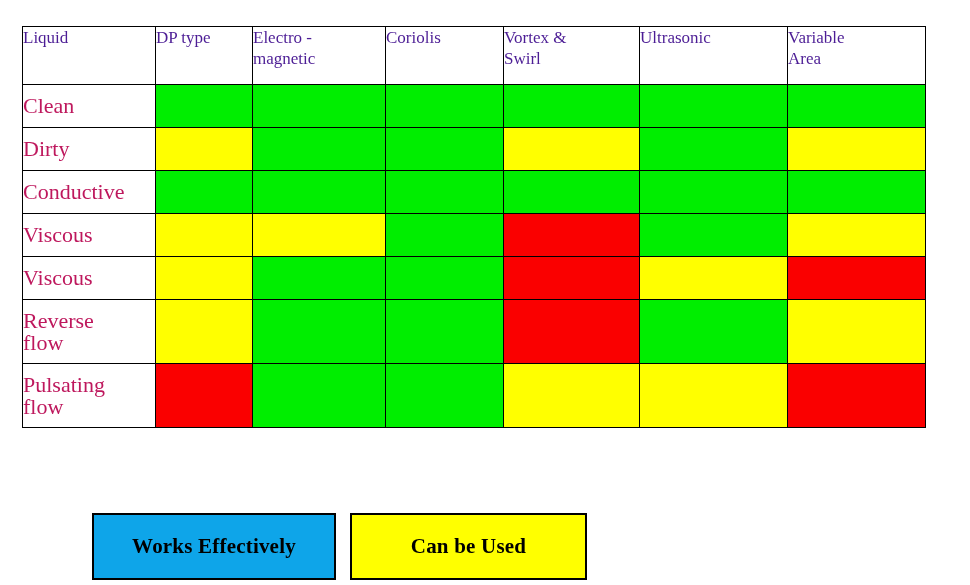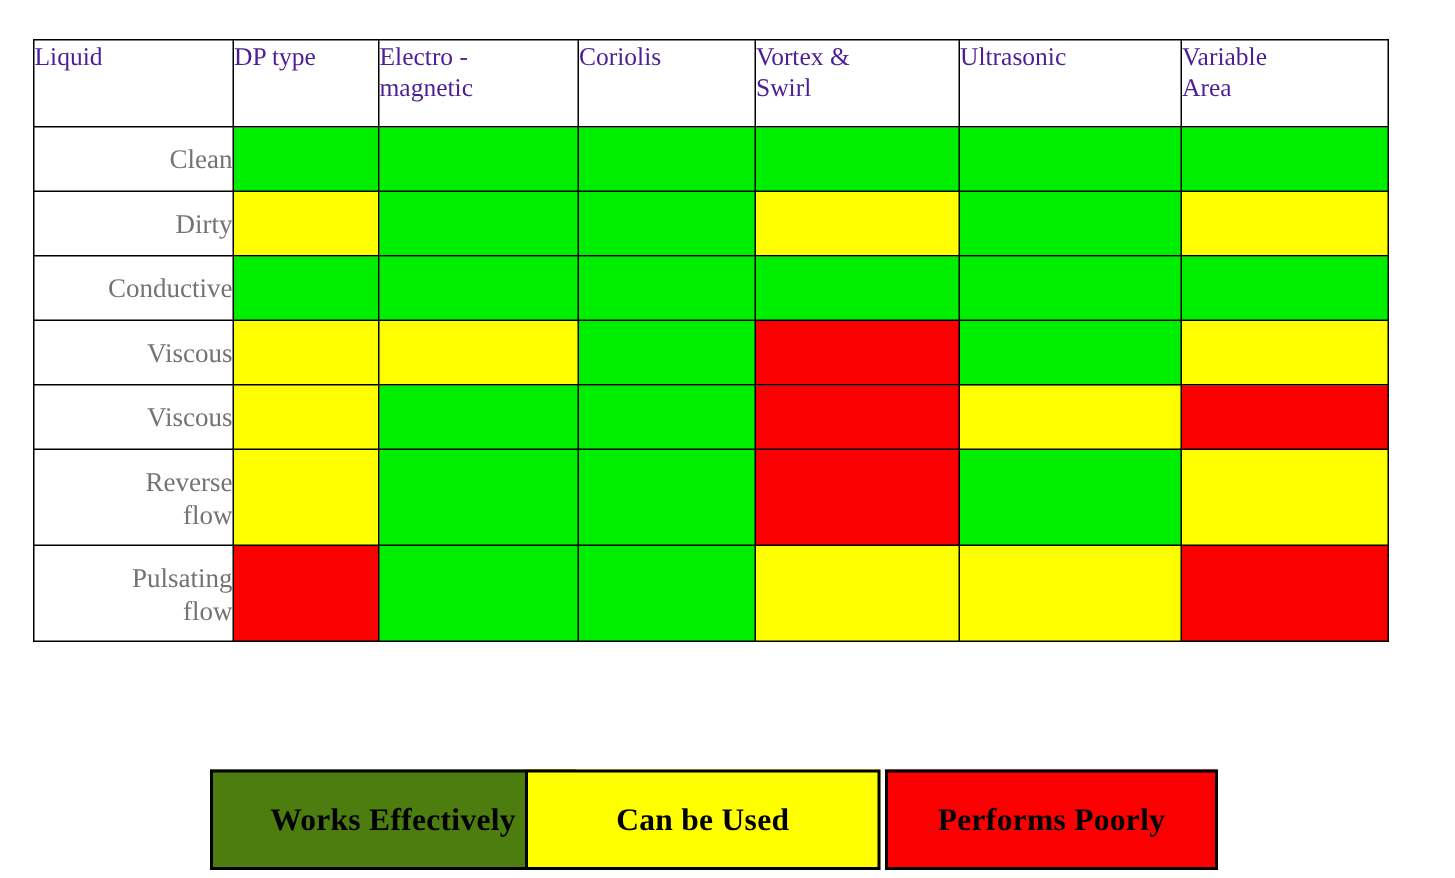--- a/index.html
+++ b/index.html
@@ -37,25 +37,25 @@
     font-weight: normal;
     font-size: 17px;
     line-height: 21px;
     color: #4c1d95;
     padding: 8px 0 8px 10px;
     height: 44px;
     box-sizing: border-box;
   }
 
   td.row-head {
-    text-align: right;
+    text-align: left;
     vertical-align: middle;
-    font-size: 18px;
+    font-size: 22px;
     line-height: 22px;
-    color: #737373;
+    color: #be185d;
     padding: 2px 0 2px 10px;
     box-sizing: border-box;
   }
 
   tr.data-row { height: 43px; }
   tr.tall-row { height: 64px; }
   tr.head-row { height: 58px; }
 
   td.rating { padding: 0; }
   td.rating.g { background: #00ee00; }
@@ -89,21 +89,21 @@
     justify-content: center;
   }
   .legend-label {
     font-family: "Liberation Serif", "DejaVu Serif", serif;
     font-weight: bold;
     font-size: 21px;
     color: #000000;
     letter-spacing: 0.2px;
     white-space: nowrap;
   }
-  #legend-works     { left: 0px;   width: 244px; background: #4d7c0f; margin-left: 48px; }
+  #legend-works     { left: 0px;   width: 244px; background: #0ea5e9; }
   #legend-canuse    { left: 258px; width: 237px; background: #ffff00; }
   #legend-poor      { left: 498px; width: 222px; background: #fa0000; }
 </style>
 </head>
 <body>
 
 <table id="matrix-table">
   <colgroup>
     <col class="c-liquid">
       <col class="c-dp">
@@ -196,16 +196,13 @@
     </tbody>
 </table>
 
 <div id="legend">
   <div class="legend-item" id="legend-works">
     <span class="legend-label">Works Effectively</span>
   </div>
   <div class="legend-item" id="legend-canuse">
     <span class="legend-label">Can be Used</span>
   </div>
-  <div class="legend-item" id="legend-poor">
-    <span class="legend-label">Performs Poorly</span>
-  </div>
 </div>
 
 </body></html>

